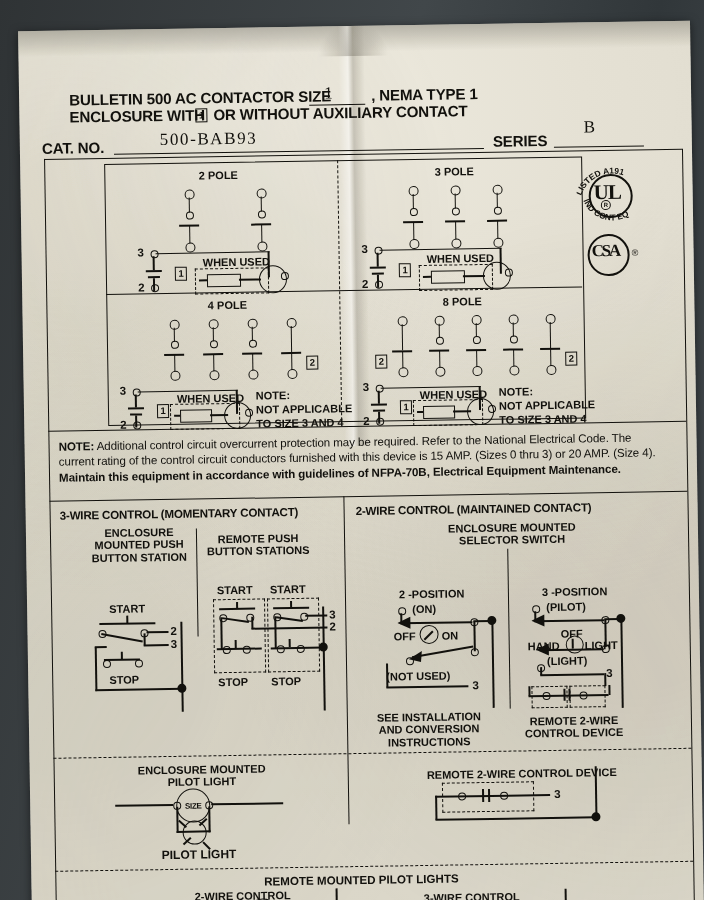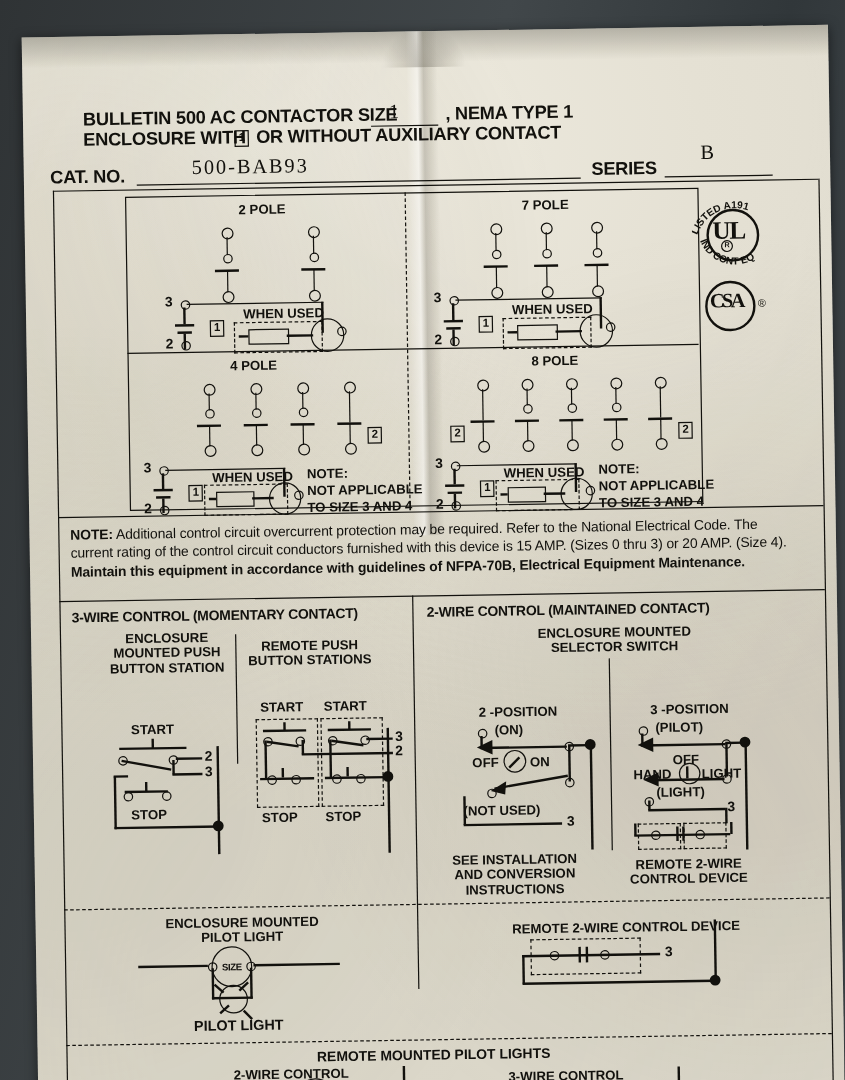--- a/index.html
+++ b/index.html
@@ -172,21 +172,21 @@
       <div class="num" style="left:116px;top:252px;">2</div>
       <span class="numbox abs" style="left:153px;top:238px;">1</span>
       <div class="lbl" style="left:181px;top:228px;">WHEN USED</div>
       <div class="dashbox" style="left:173px;top:240px;width:72px;height:24px;"></div>
       <div class="wire wh" style="left:177px;top:251px;width:8px;"></div>
       <div class="fuse" style="left:185px;top:246px;width:32px;height:11px;"></div>
       <div class="wire wh" style="left:217px;top:251px;width:22px;"></div>
       <div class="coil" style="left:237px;top:238px;width:26px;height:26px;"></div>
       <div class="term sm" style="left:259px;top:245px;"></div>
 
-      <div class="lbl c" style="left:434px;top:141px;">7 POLE</div>
+      <div class="lbl c" style="left:434px;top:141px;">3 POLE</div>
       <div class="term" style="left:388px;top:161px;"></div>
       <div class="wire wv" style="left:391.5px;top:169px;height:15px;"></div>
       <div class="term sm" style="left:389px;top:183px;"></div>
       <div class="wire wh" style="left:382px;top:196px;width:20px;"></div>
       <div class="wire wv" style="left:391.5px;top:197px;height:18px;"></div>
       <div class="term" style="left:388px;top:214px;"></div>
 
       <div class="term" style="left:430px;top:161px;"></div>
       <div class="wire wv" style="left:433.5px;top:169px;height:15px;"></div>
       <div class="term sm" style="left:431px;top:183px;"></div>
@@ -213,21 +213,21 @@
       <div class="num" style="left:340px;top:252px;">2</div>
       <span class="numbox abs" style="left:377px;top:238px;">1</span>
       <div class="lbl" style="left:405px;top:228px;">WHEN USED</div>
       <div class="dashbox" style="left:397px;top:240px;width:72px;height:24px;"></div>
       <div class="wire wh" style="left:401px;top:251px;width:8px;"></div>
       <div class="fuse" style="left:409px;top:246px;width:32px;height:11px;"></div>
       <div class="wire wh" style="left:441px;top:251px;width:22px;"></div>
       <div class="coil" style="left:461px;top:238px;width:26px;height:26px;"></div>
       <div class="term sm" style="left:483px;top:245px;"></div>
 
-      <div class="lbl c" style="left:189px;top:271px;">4 POLE</div>
+      <div class="lbl c" style="left:205px;top:271px;">4 POLE</div>
       <div class="term" style="left:147px;top:291px;"></div>
       <div class="wire wv" style="left:150.5px;top:299px;height:14px;"></div>
       <div class="term sm" style="left:148px;top:312px;"></div>
       <div class="wire wh" style="left:141px;top:325px;width:20px;"></div>
       <div class="wire wv" style="left:150.5px;top:326px;height:17px;"></div>
       <div class="term" style="left:147px;top:342px;"></div>
 
       <div class="term" style="left:186px;top:291px;"></div>
       <div class="wire wv" style="left:189.5px;top:299px;height:14px;"></div>
       <div class="term sm" style="left:187px;top:312px;"></div>

